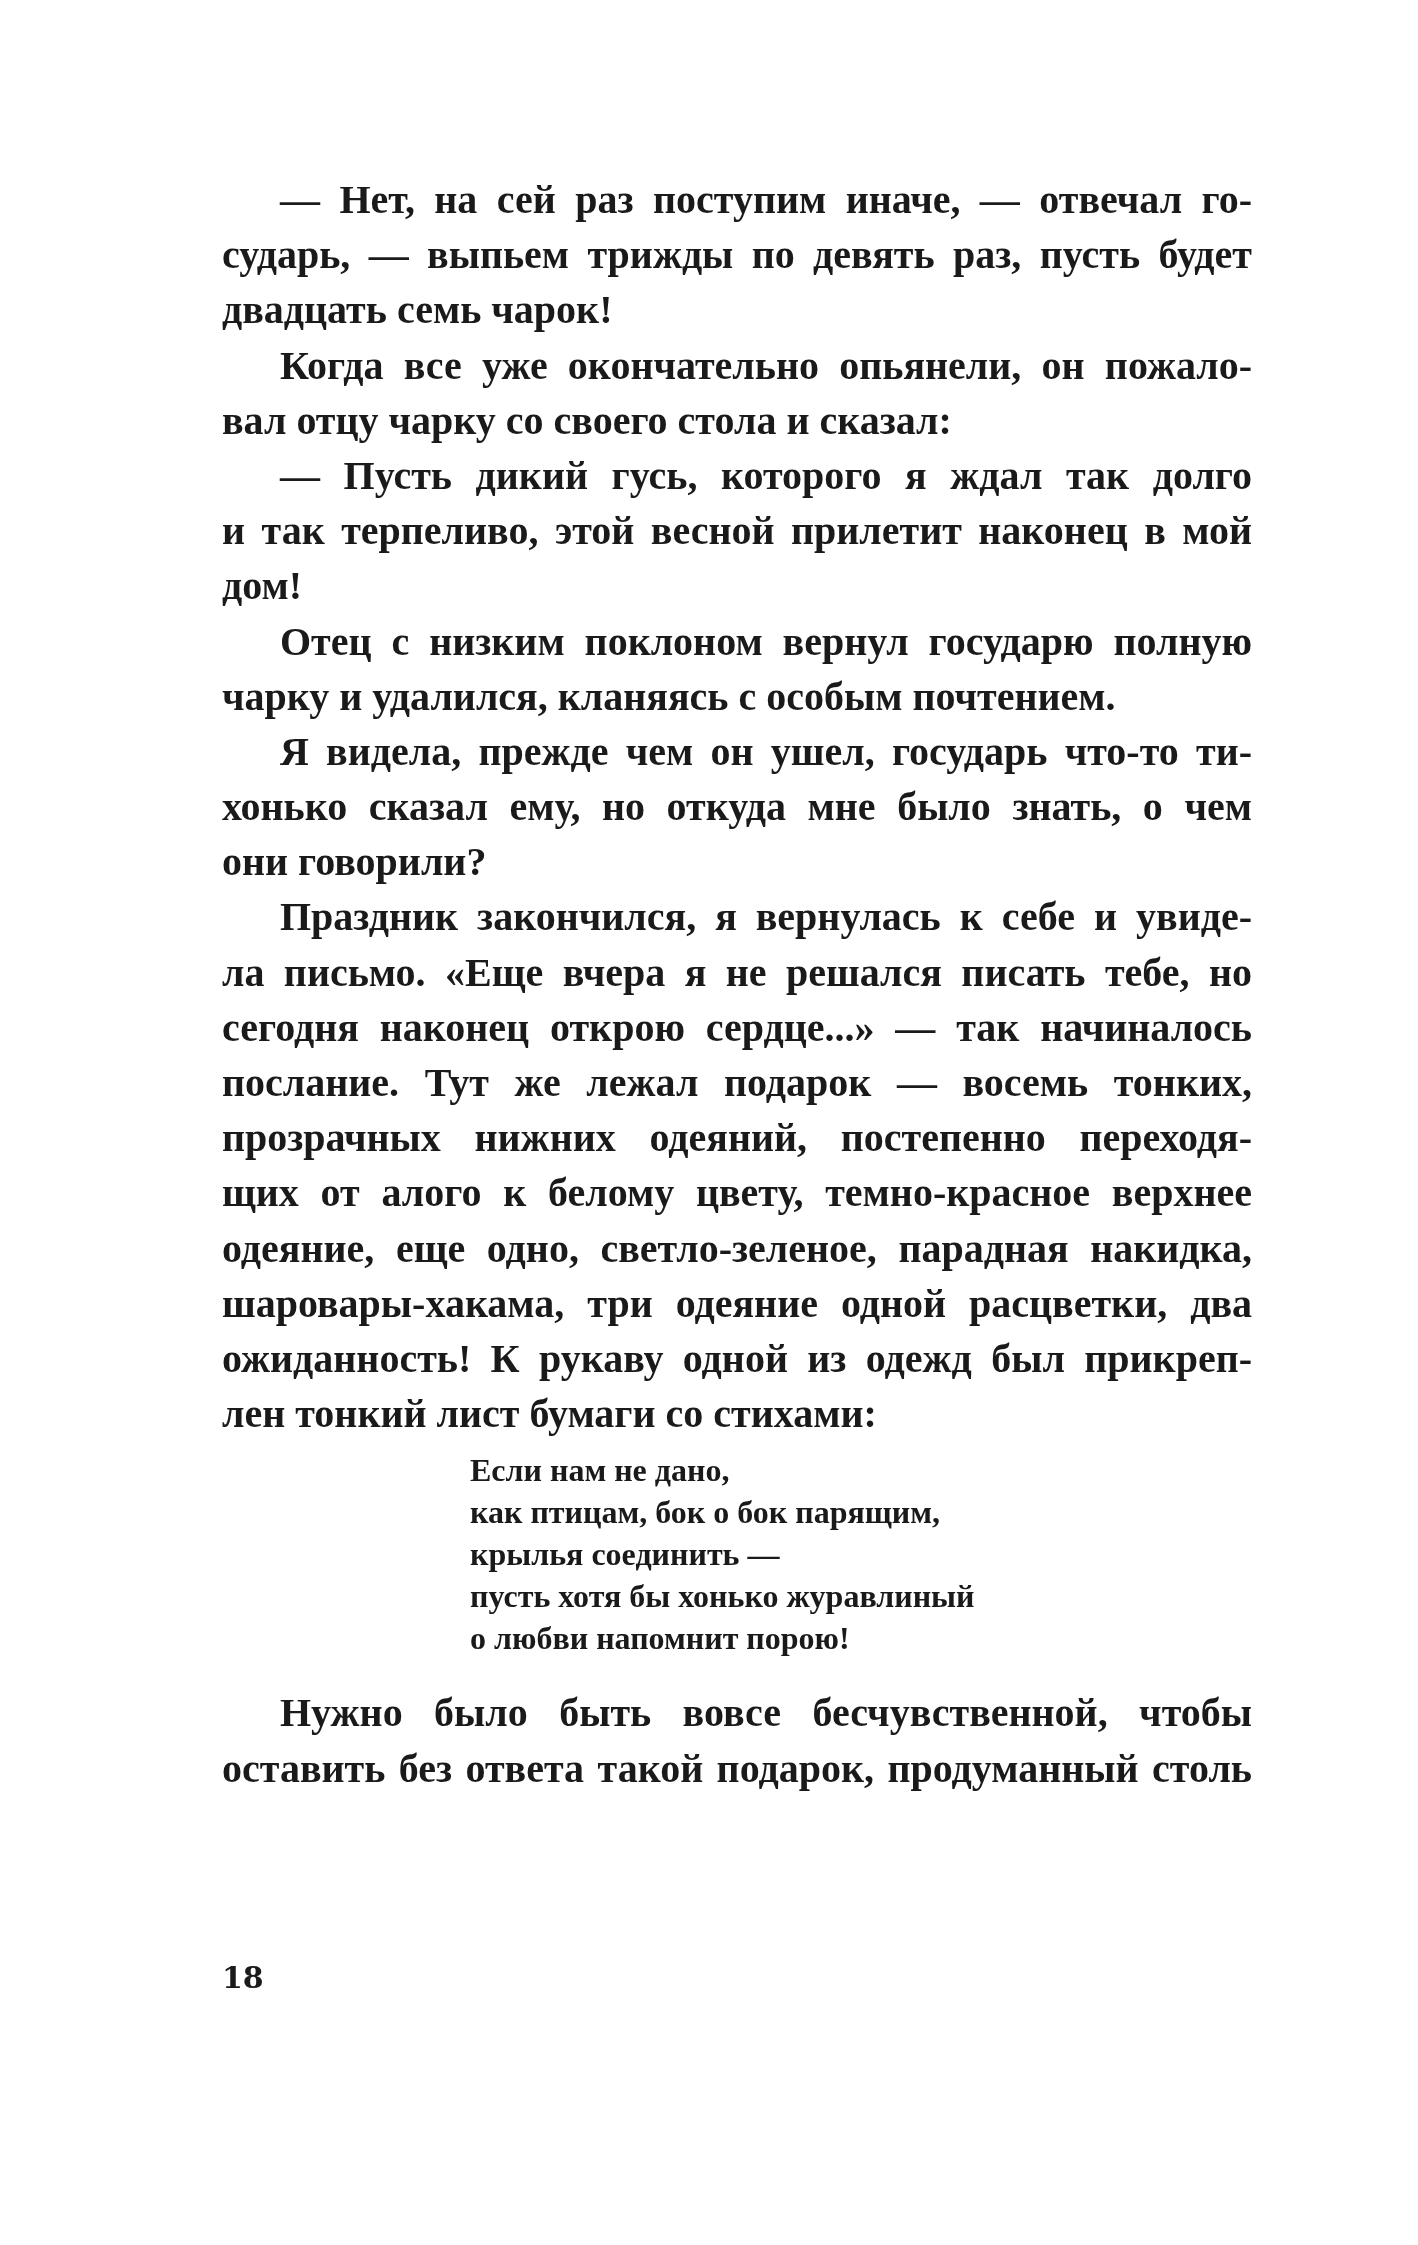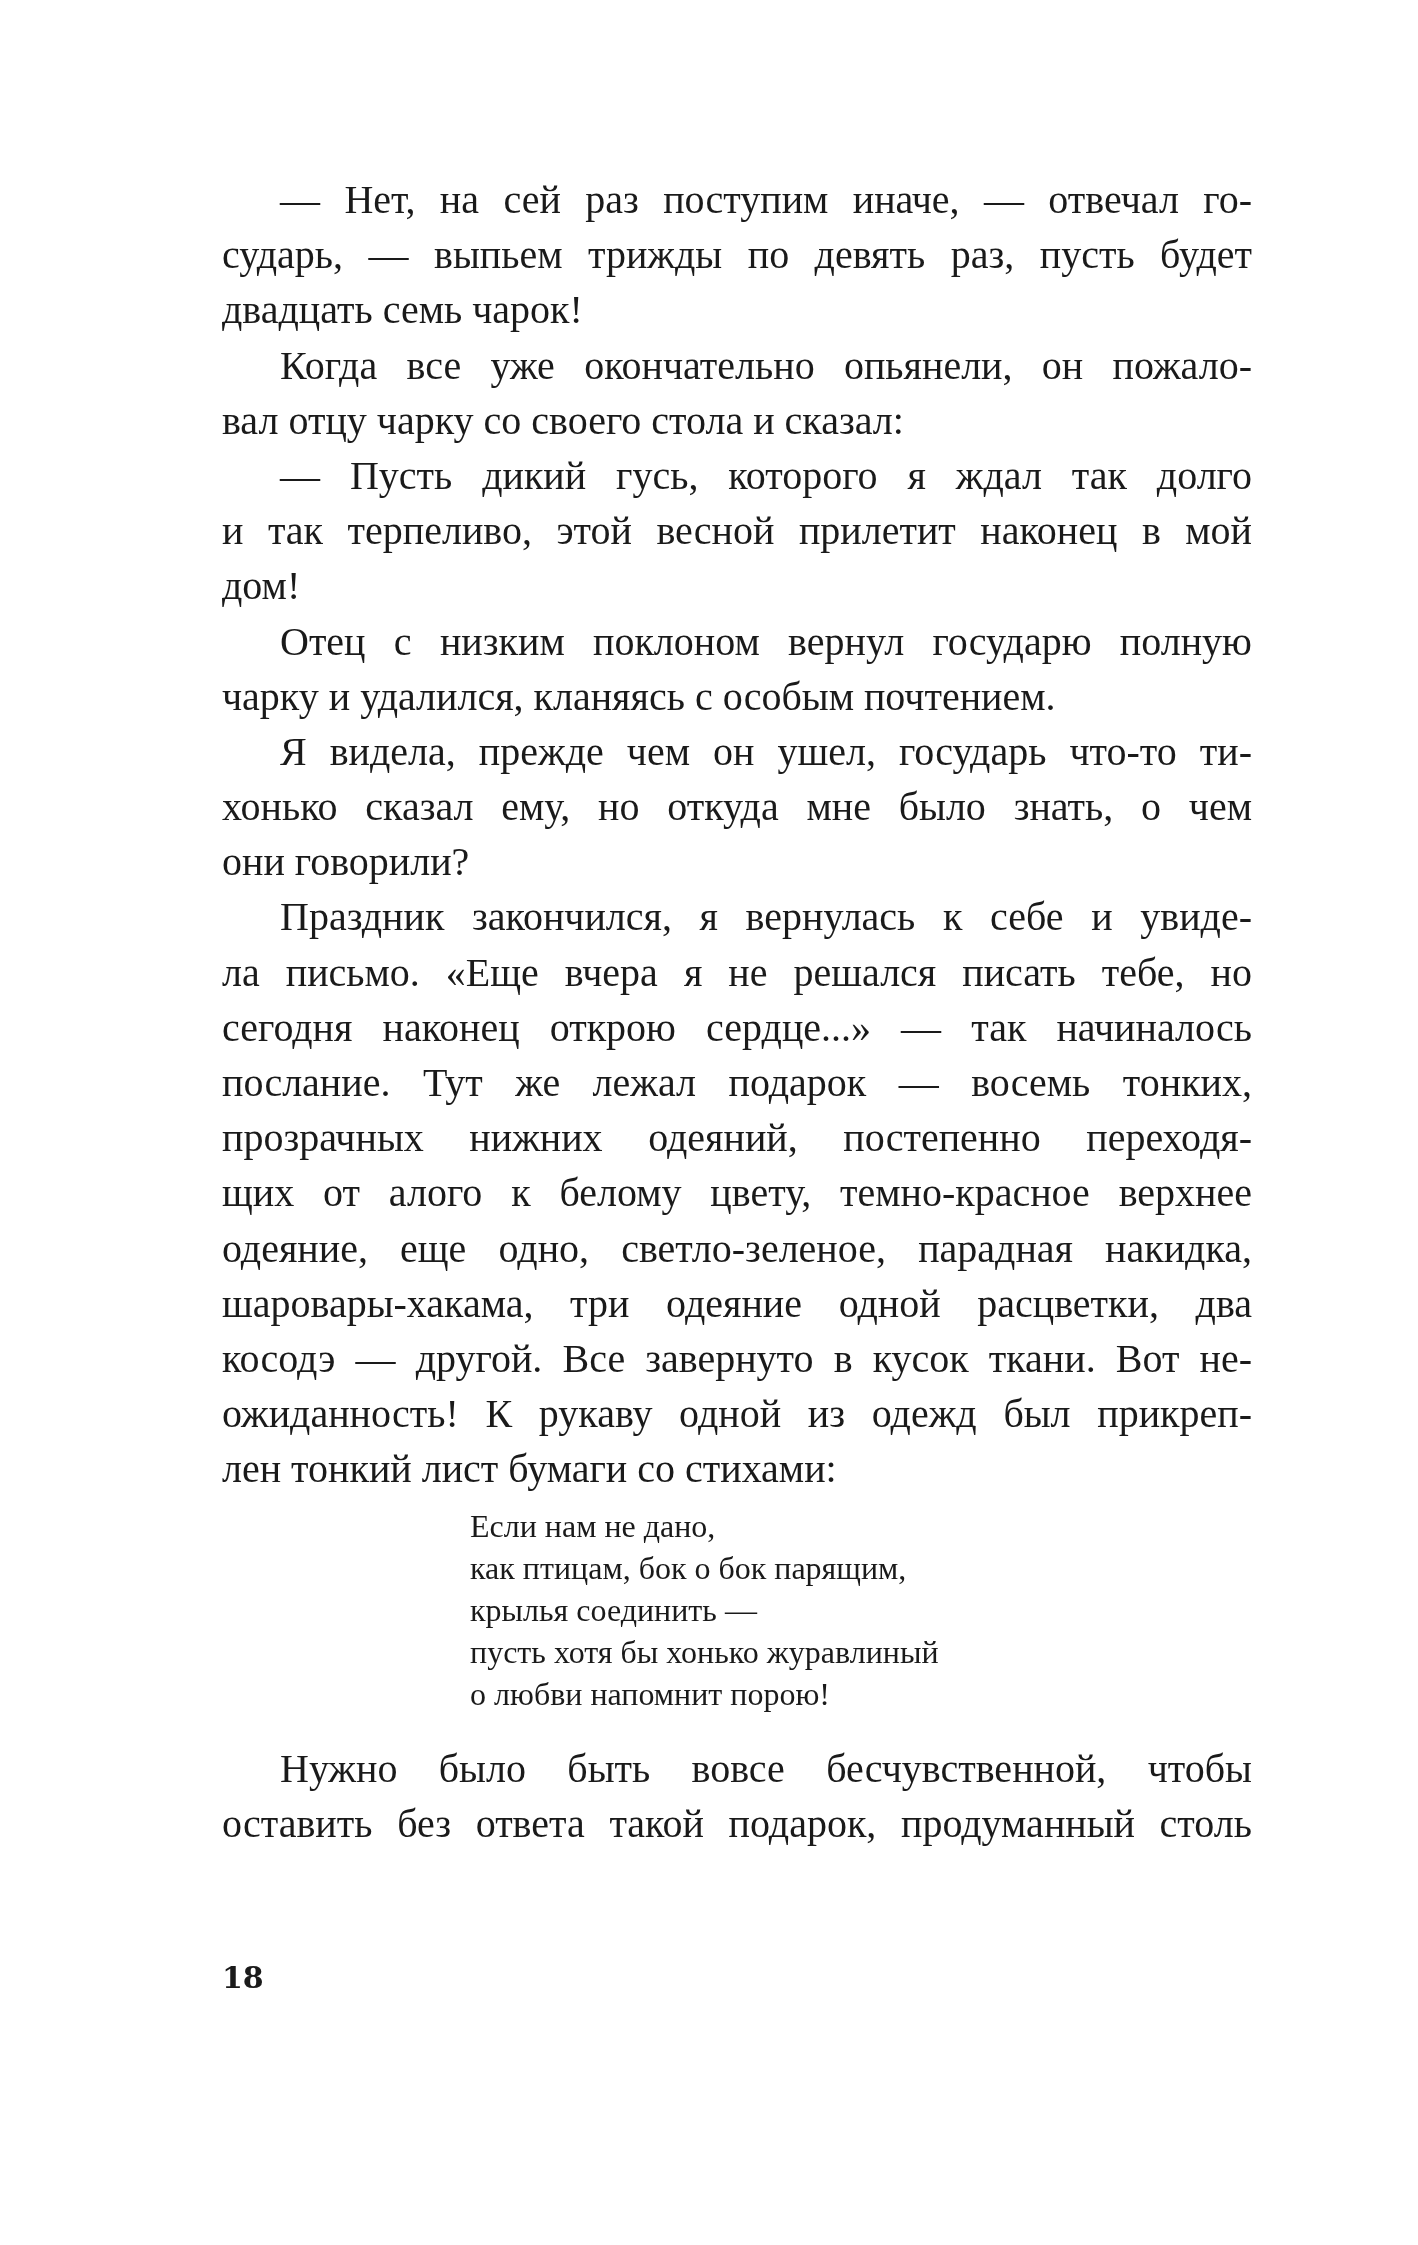--- a/index.html
+++ b/index.html
@@ -3,20 +3,21 @@
 <meta charset="utf-8">
 <style>
   html, body { margin: 0; padding: 0; background: #ffffff; }
   body { width: 1418px; height: 2245px; position: relative; overflow: hidden; }
   .page {
     position: absolute; left: 222px; top: 172px; width: 1030px;
     font-family: "Liberation Serif", "DejaVu Serif", serif;
     color: #1a1a1a;
     font-size: 40px;
     line-height: 55.2px;
+    font-weight: bold;
   }
   .line {
     display: block; white-space: nowrap;
     text-align: justify; text-align-last: justify;
     height: 55.2px;
   }
   .line.last { text-align-last: left; }
   .line.indent { padding-left: 58px; }
   .poem {
     margin-top: 8px;
@@ -51,21 +52,20 @@
     <span class="line">хонько сказал ему, но откуда мне было знать, о чем</span>
     <span class="line last">они говорили?</span>
     <span class="line indent">Праздник закончился, я вернулась к себе и увиде-</span>
     <span class="line">ла письмо. «Еще вчера я не решался писать тебе, но</span>
     <span class="line">сегодня наконец открою сердце...» — так начиналось</span>
     <span class="line">послание. Тут же лежал подарок — восемь тонких,</span>
     <span class="line">прозрачных нижних одеяний, постепенно переходя-</span>
     <span class="line">щих от алого к белому цвету, темно-красное верхнее</span>
     <span class="line">одеяние, еще одно, светло-зеленое, парадная накидка,</span>
     <span class="line">шаровары-хакама, три одеяние одной расцветки, два</span>
-    <span class="line">косодэ — другой. Все завернуто в кусок ткани. Вот не-</span>
     <span class="line">ожиданность! К рукаву одной из одежд был прикреп-</span>
     <span class="line last">лен тонкий лист бумаги со стихами:</span>
   </div>
 
   <div class="poem">
     <span class="pline">Если нам не дано,</span>
     <span class="pline">как птицам, бок о бок парящим,</span>
     <span class="pline">крылья соединить —</span>
     <span class="pline">пусть хотя бы хонько журавлиный</span>
     <span class="pline">о любви напомнит порою!</span>

